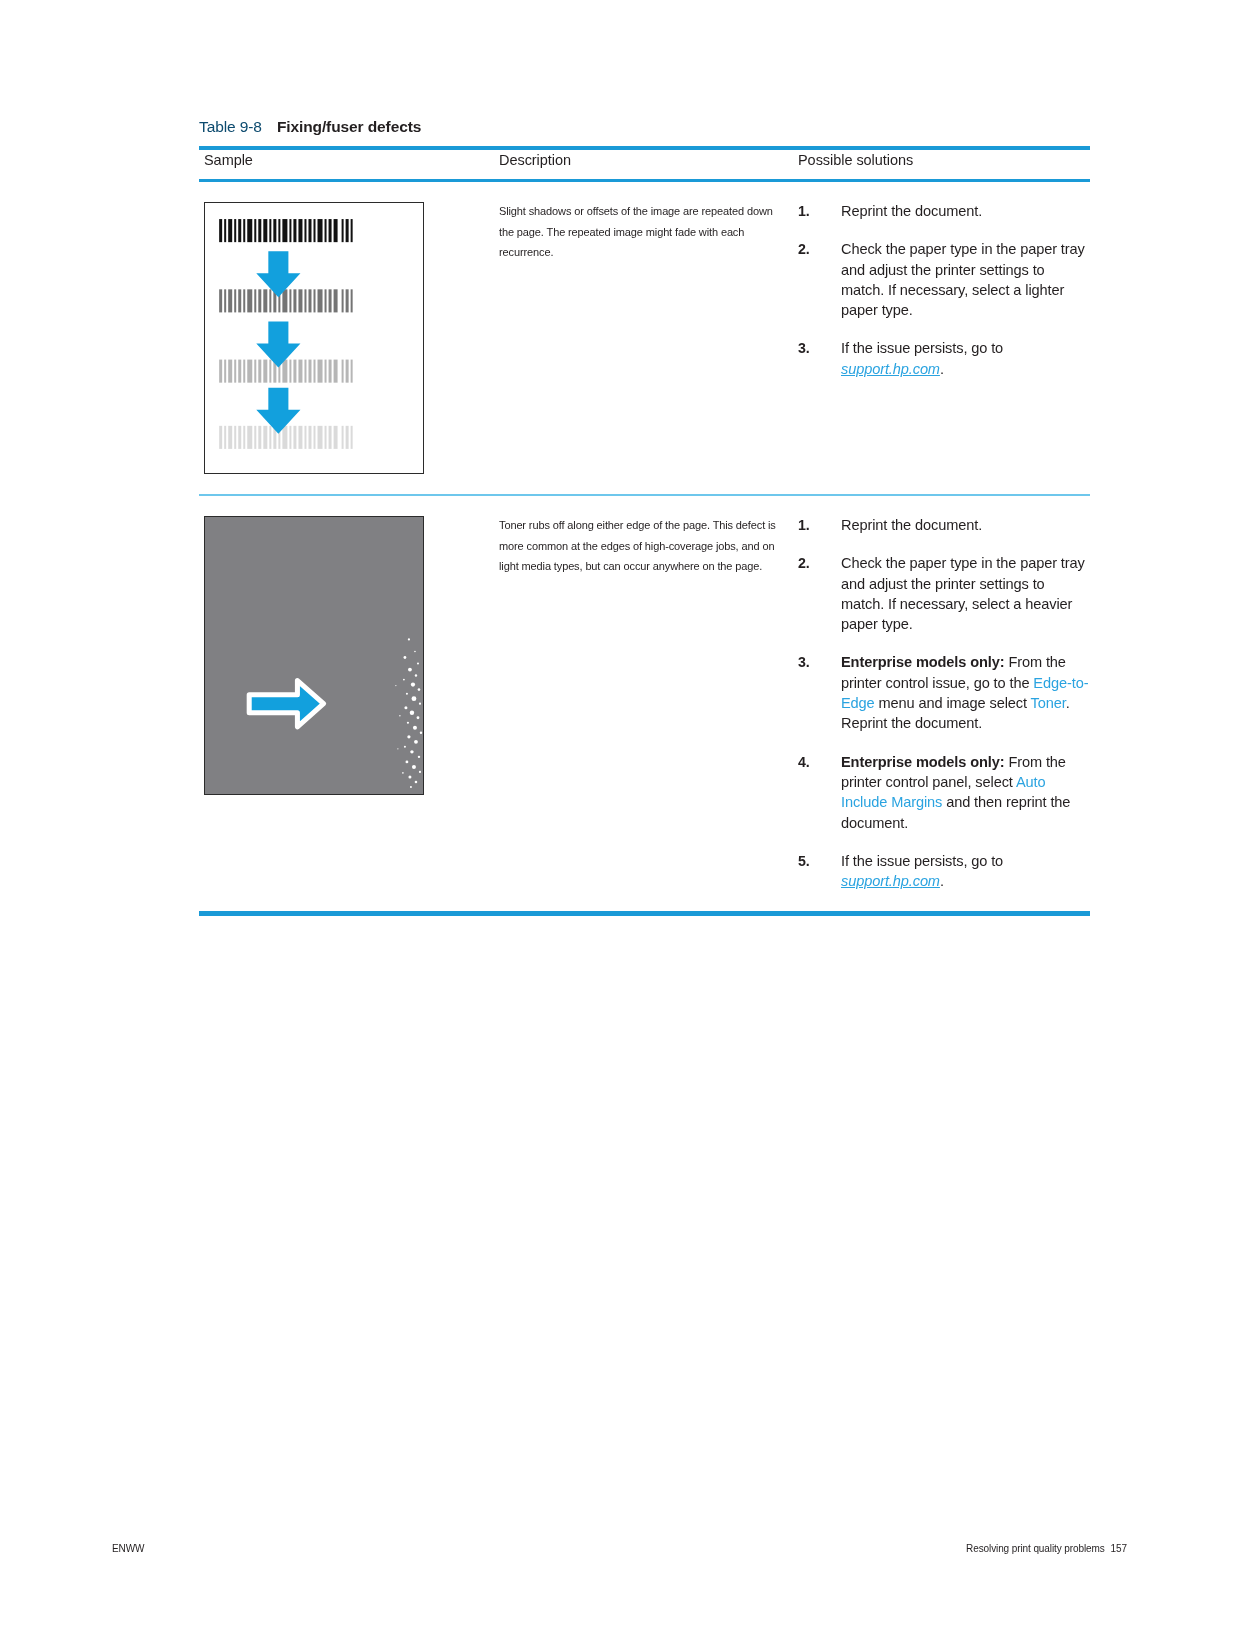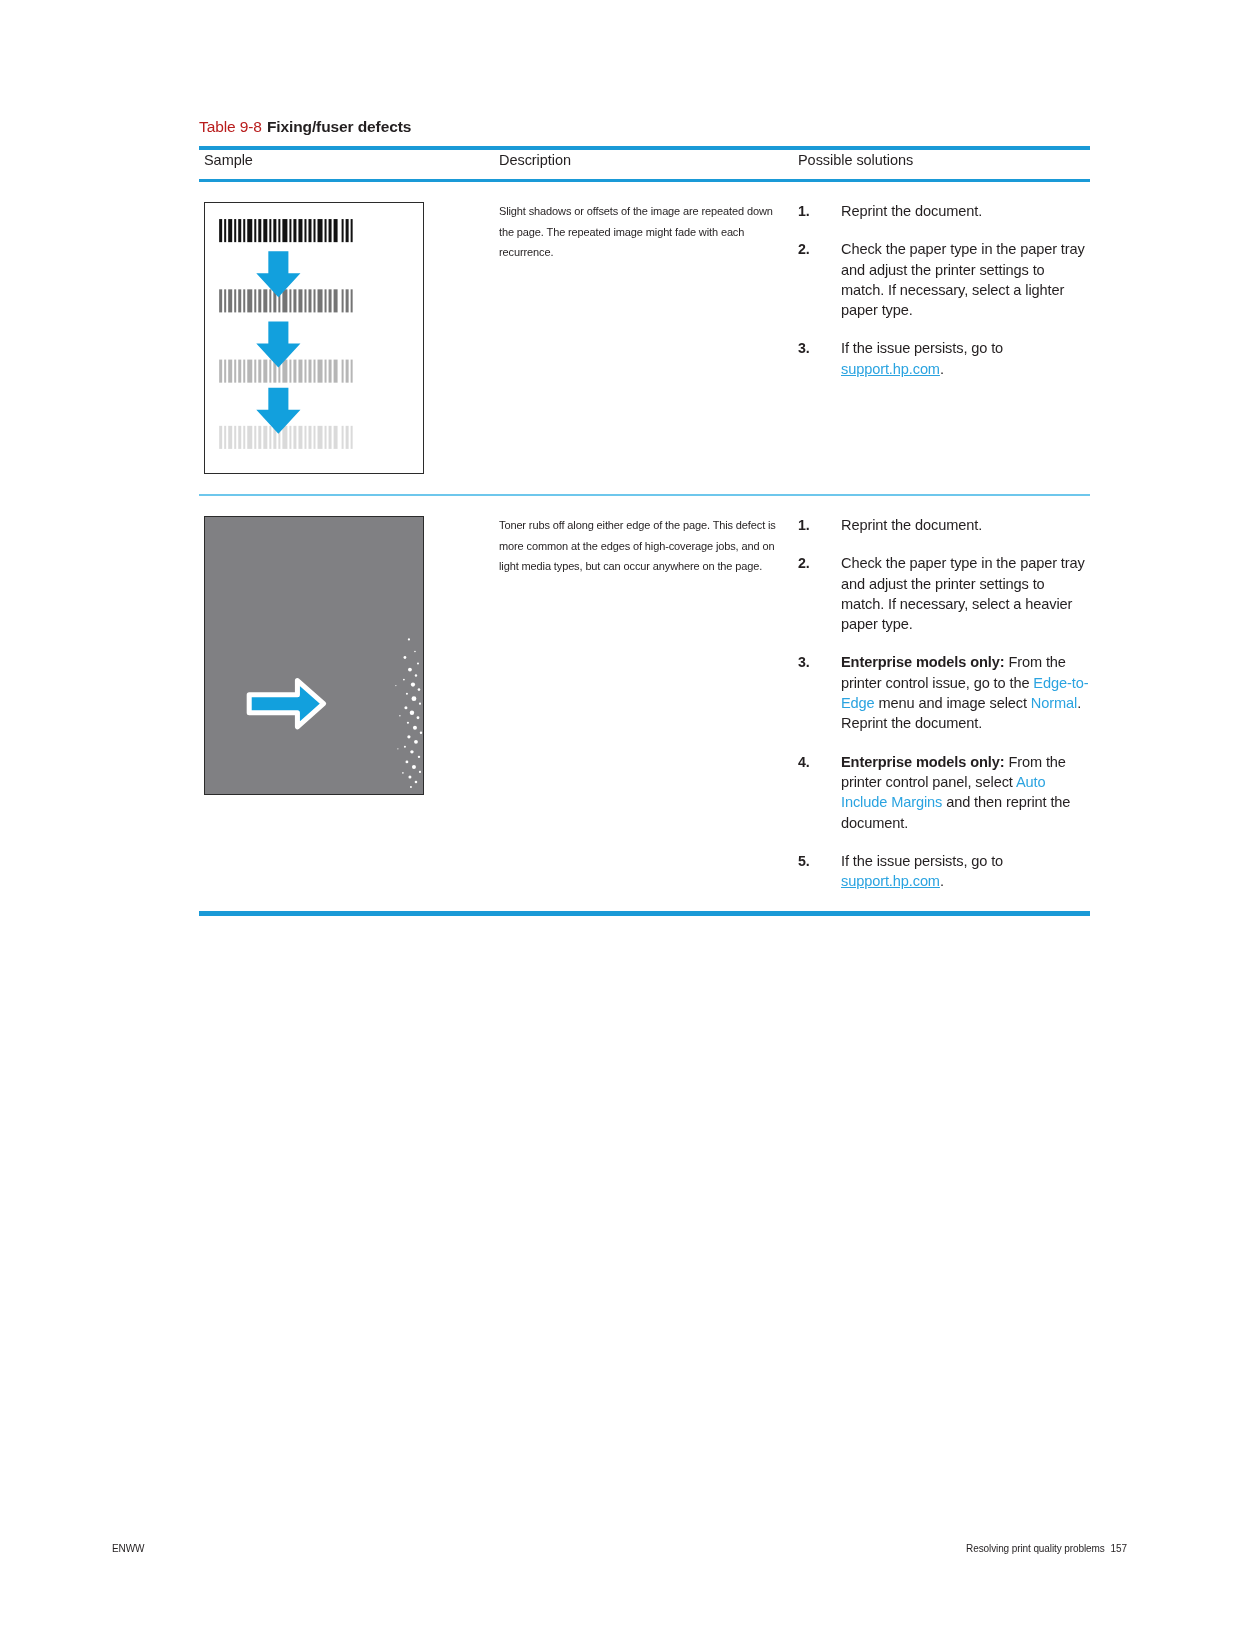--- a/index.html
+++ b/index.html
@@ -26,26 +26,26 @@
   
   .table-caption {
     position: absolute;
     left: 199px;
     top: 118px;
     font-size: 15.5px;
     letter-spacing: -0.1px;
     white-space: nowrap;
   }
   .caption-label {
-    color: #b91c1c;
+    color: #0c4a6e;
   }
   .caption-title {
     color: #231f20;
     font-weight: 600;
-    margin-left: 5px;
+    margin-left: 15px;
   }
 
   
   .defect-table {
     position: absolute;
     left: 199px;
     top: 146px;
     width: 891px;
   }
   .rule-top {
@@ -133,20 +133,21 @@
     top: 0;
     font-weight: bold;
     font-size: 14.2px;
     color: #231f20;
   }
   .bold-lead { font-weight: bold; }
   .ui-term { color: #2aa3e0; }
   a.doclink {
     color: #2aa3e0;
     text-decoration: underline;
+    font-style: italic;
   }
 
   
   .sample-frame-1 {
     width: 220px;
     height: 272px;
     border: 1.6px solid #2b2b2b;
     background: #ffffff;
     box-sizing: border-box;
     position: relative;
@@ -411,21 +412,21 @@
       </div>
 
       <div class="cell-desc">
         <div class="desc-text">Toner rubs off along either edge of the page. This defect is more common at the edges of high-coverage jobs, and on light media types, but can occur anywhere on the page.</div>
       </div>
 
       <div class="cell-sol">
         <ol class="solutions">
             <li><span class="num">1.</span><span>Reprint the document.</span></li>
             <li><span class="num">2.</span><span>Check the paper type in the paper tray and adjust the printer settings to match. If necessary, select a heavier paper type.</span></li>
-            <li><span class="num">3.</span><span class="bold-lead">Enterprise models only:</span><span> From the printer control issue, go to the </span><span class="ui-term">Edge-to-Edge</span><span> menu and image select </span><span class="ui-term">Normal</span><span>. Reprint the document.</span></li>
+            <li><span class="num">3.</span><span class="bold-lead">Enterprise models only:</span><span> From the printer control issue, go to the </span><span class="ui-term">Edge-to-Edge</span><span> menu and image select </span><span class="ui-term">Toner</span><span>. Reprint the document.</span></li>
             <li><span class="num">4.</span><span class="bold-lead">Enterprise models only:</span><span> From the printer control panel, select </span><span class="ui-term">Auto Include Margins</span><span> and then reprint the document.</span></li>
             <li><span class="num">5.</span><span>If the issue persists, go to </span><a class="doclink" href="#">support.hp.com</a><span>.</span></li>
           </ol>
       </div>
     </div>
 
     <div class="rule-bottom"></div>
   </div>
 
   <div class="footer">

